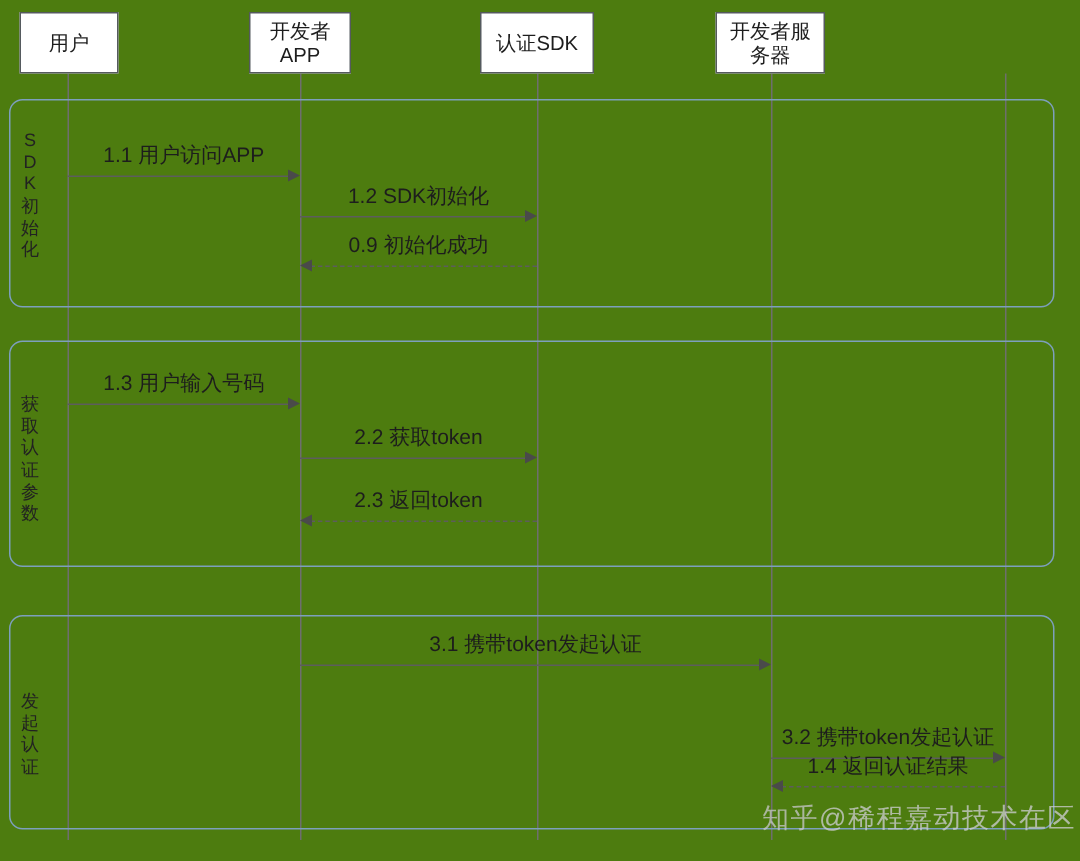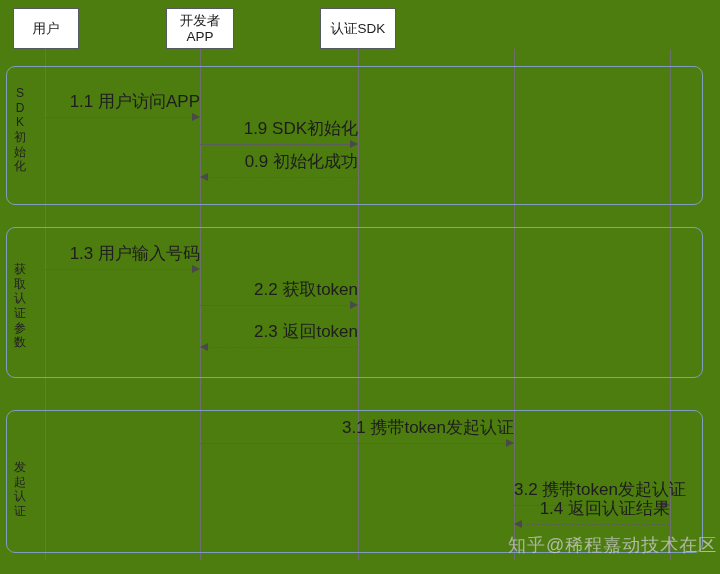--- a/index.html
+++ b/index.html
@@ -97,22 +97,22 @@
     border-left: 8px solid #4a4a4a;
   }
   .msg.rtl .head {
     left: 0;
     border-right: 8px solid #4a4a4a;
   }
   .msg .label {
     position: absolute;
     bottom: 5px;
     width: 100%;
-    text-align: right;
-    font-size: 17px;
+    text-align: center;
+    font-size: 14px;
     color: #1d1d1d;
     white-space: nowrap;
   }
 
   
   .watermark {
     position: absolute;
     font-size: 18px;
     color: #c9c9cc;
     opacity: .75;
@@ -131,20 +131,23 @@
 <div id="canvas">
 
   <div class="participant" style="left:13px; top:8px; width:66px; height:41px;">
     <span>用户</span>
   </div>
   <div class="participant" style="left:320px; top:8px; width:76px; height:41px;">
     <span>认证SDK</span>
   </div>
   <div class="participant" style="left:166px; top:8px; width:68px; height:41px;">
     <span>开发者APP</span>
+  </div>
+  <div class="participant" style="left:477px; top:8px; width:73px; height:41px;">
+    <span>开发者服务器</span>
   </div>
 
   <div class="lifeline" style="left:45px;  top:49px; height:511px;"></div>
   <div class="lifeline" style="left:200px; top:49px; height:511px;"></div>
   <div class="lifeline" style="left:358px; top:49px; height:511px;"></div>
   <div class="lifeline" style="left:514px; top:49px; height:511px;"></div>
   <div class="lifeline" style="left:670px; top:49px; height:511px;"></div>
 
   <div class="frame" style="left:6px; top:66px; width:697px; height:139px;"></div>
   <div class="frame-label" style="top:86px;">
@@ -160,21 +163,21 @@
 
   <div class="msg ltr" style="left:45px; top:117px; width:155px;">
     <div class="line"></div>
     <div class="head"></div>
     <div class="label">1.1 用户访问APP</div>
   </div>
 
   <div class="msg ltr" style="left:200px; top:144px; width:158px;">
     <div class="line"></div>
     <div class="head"></div>
-    <div class="label">1.9 SDK初始化</div>
+    <div class="label">1.2 SDK初始化</div>
   </div>
 
   <div class="msg rtl dashed" style="left:200px; top:177px; width:158px;">
     <div class="line"></div>
     <div class="head"></div>
     <div class="label">0.9 初始化成功</div>
   </div>
 
   <div class="frame" style="left:6px; top:227px; width:697px; height:151px;"></div>
   <div class="frame-label" style="top:262px;">

